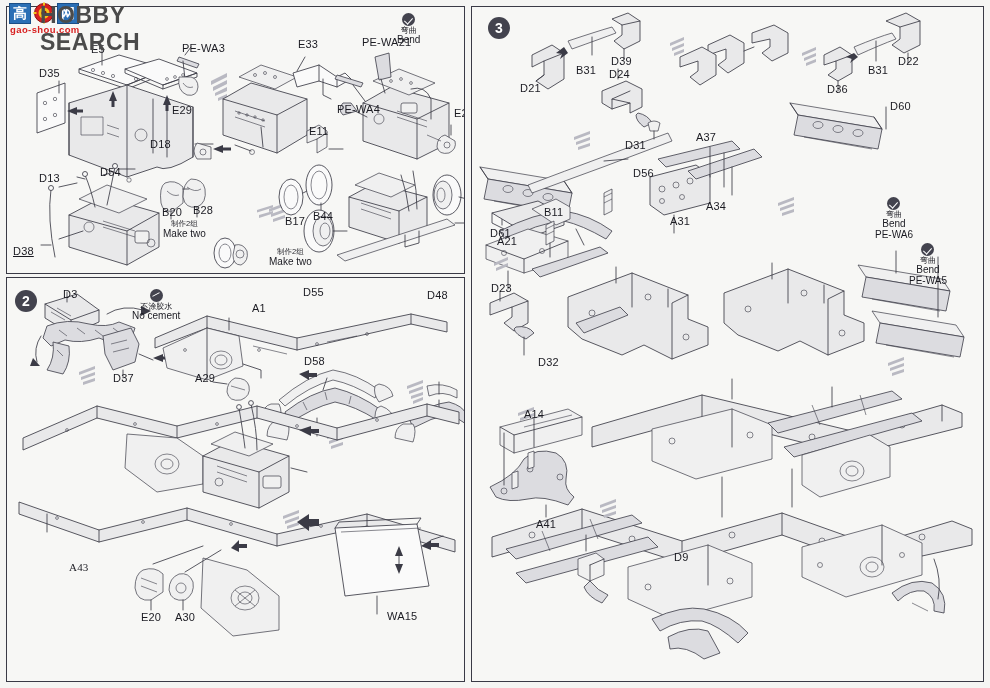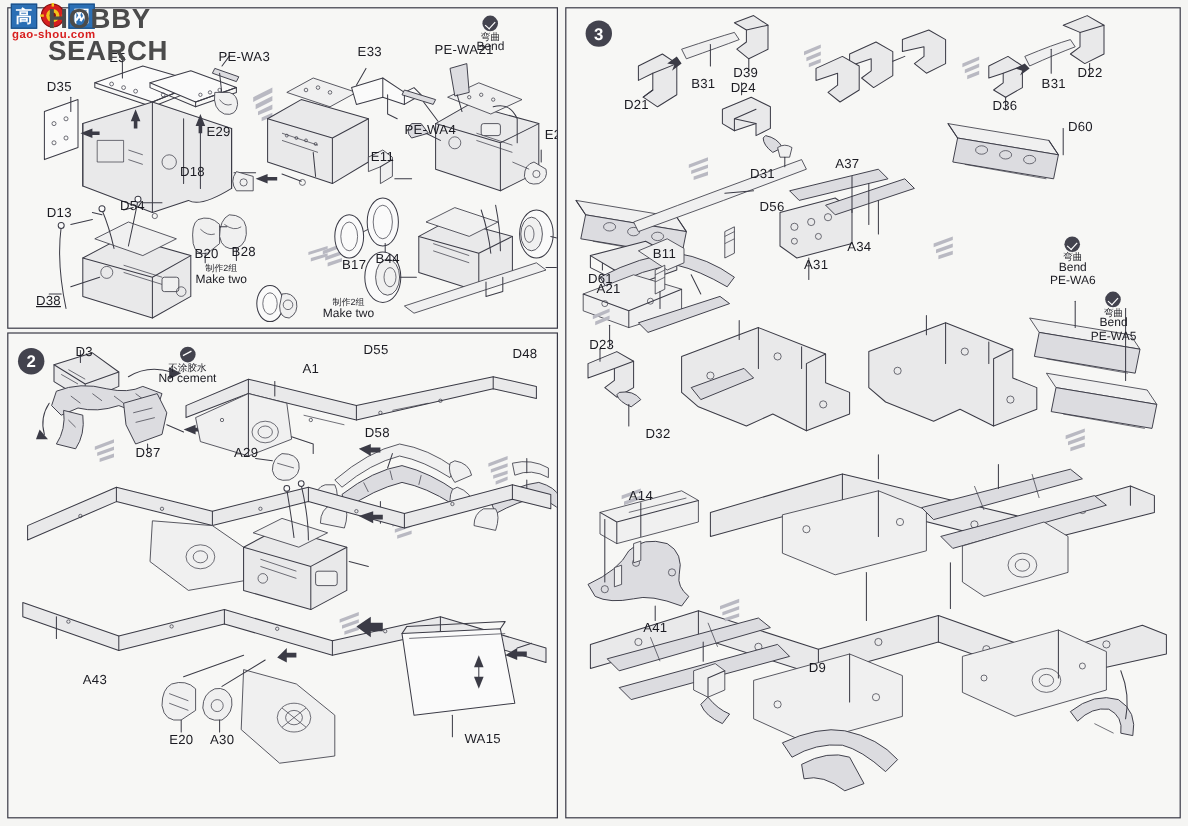--- a/index.html
+++ b/index.html
@@ -324,21 +324,21 @@
       <div class="lbl" style="left:143px;top:131px;">D18</div>
       <div class="lbl" style="left:175px;top:35px;">PE-WA3</div>
       <div class="lbl" style="left:165px;top:97px;">E29</div>
       <div class="lbl" style="left:291px;top:31px;">E33</div>
       <div class="lbl" style="left:302px;top:118px;">E11</div>
       <div class="lbl" style="left:355px;top:29px;">PE-WA21</div>
       <div class="lbl" style="left:330px;top:96px;">PE-WA4</div>
       <div class="lbl" style="left:447px;top:100px;">E28</div>
       <div class="lbl" style="left:32px;top:165px;">D13</div>
       <div class="lbl" style="left:93px;top:159px;">D54</div>
-      <div class="lbl" style="left:23px;top:238px;text-decoration:underline;">D38</div>
+      <div class="lbl" style="left:6px;top:238px;text-decoration:underline;">D38</div>
       <div class="lbl" style="left:155px;top:199px;">B20</div>
       <div class="lbl" style="left:186px;top:197px;">B28</div>
       <div class="lbl" style="left:278px;top:208px;">B17</div>
       <div class="lbl" style="left:306px;top:203px;">B44</div>
 
       <div class="note" style="left:390px;top:6px;">
         <span class="note-icon"></span>
         <span class="cn">弯曲</span>
         <span class="en">Bend</span>
       </div>
@@ -523,21 +523,21 @@
         </g>
       </svg>
 
       <div class="lbl" style="left:56px;top:10px;">D3</div>
       <div class="lbl" style="left:106px;top:94px;">D37</div>
       <div class="lbl" style="left:245px;top:24px;">A1</div>
       <div class="lbl" style="left:188px;top:94px;">A29</div>
       <div class="lbl" style="left:296px;top:8px;">D55</div>
       <div class="lbl" style="left:297px;top:77px;">D58</div>
       <div class="lbl" style="left:420px;top:11px;">D48</div>
-      <div class="lbl" style="left:62px;top:283px;">A43</div>
+      <div class="lbl" style="left:62px;top:283px;font-family:Liberation Serif, serif;">A43</div>
       <div class="lbl" style="left:134px;top:333px;">E20</div>
       <div class="lbl" style="left:168px;top:333px;">A30</div>
       <div class="lbl" style="left:380px;top:332px;">WA15</div>
 
       <div class="note" style="left:125px;top:11px;">
         <span class="note-icon cross"></span>
         <span class="cn">不涂胶水</span>
         <span class="en">No cement</span>
       </div>
     </div>

